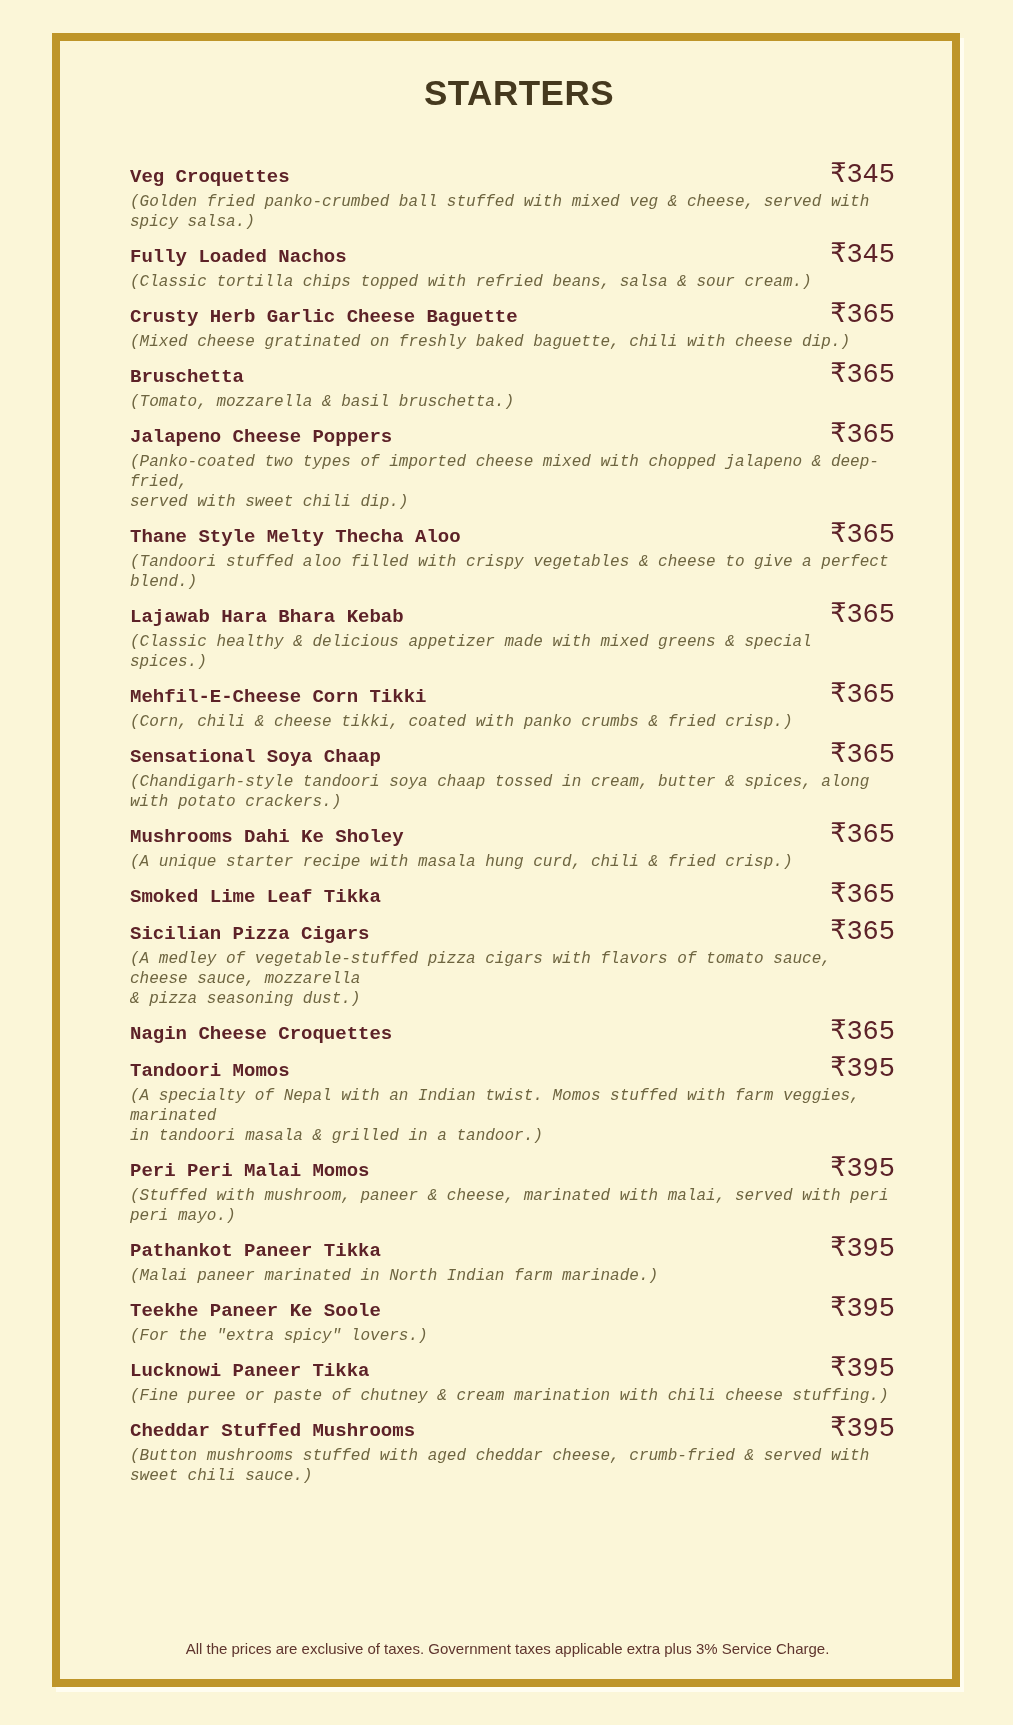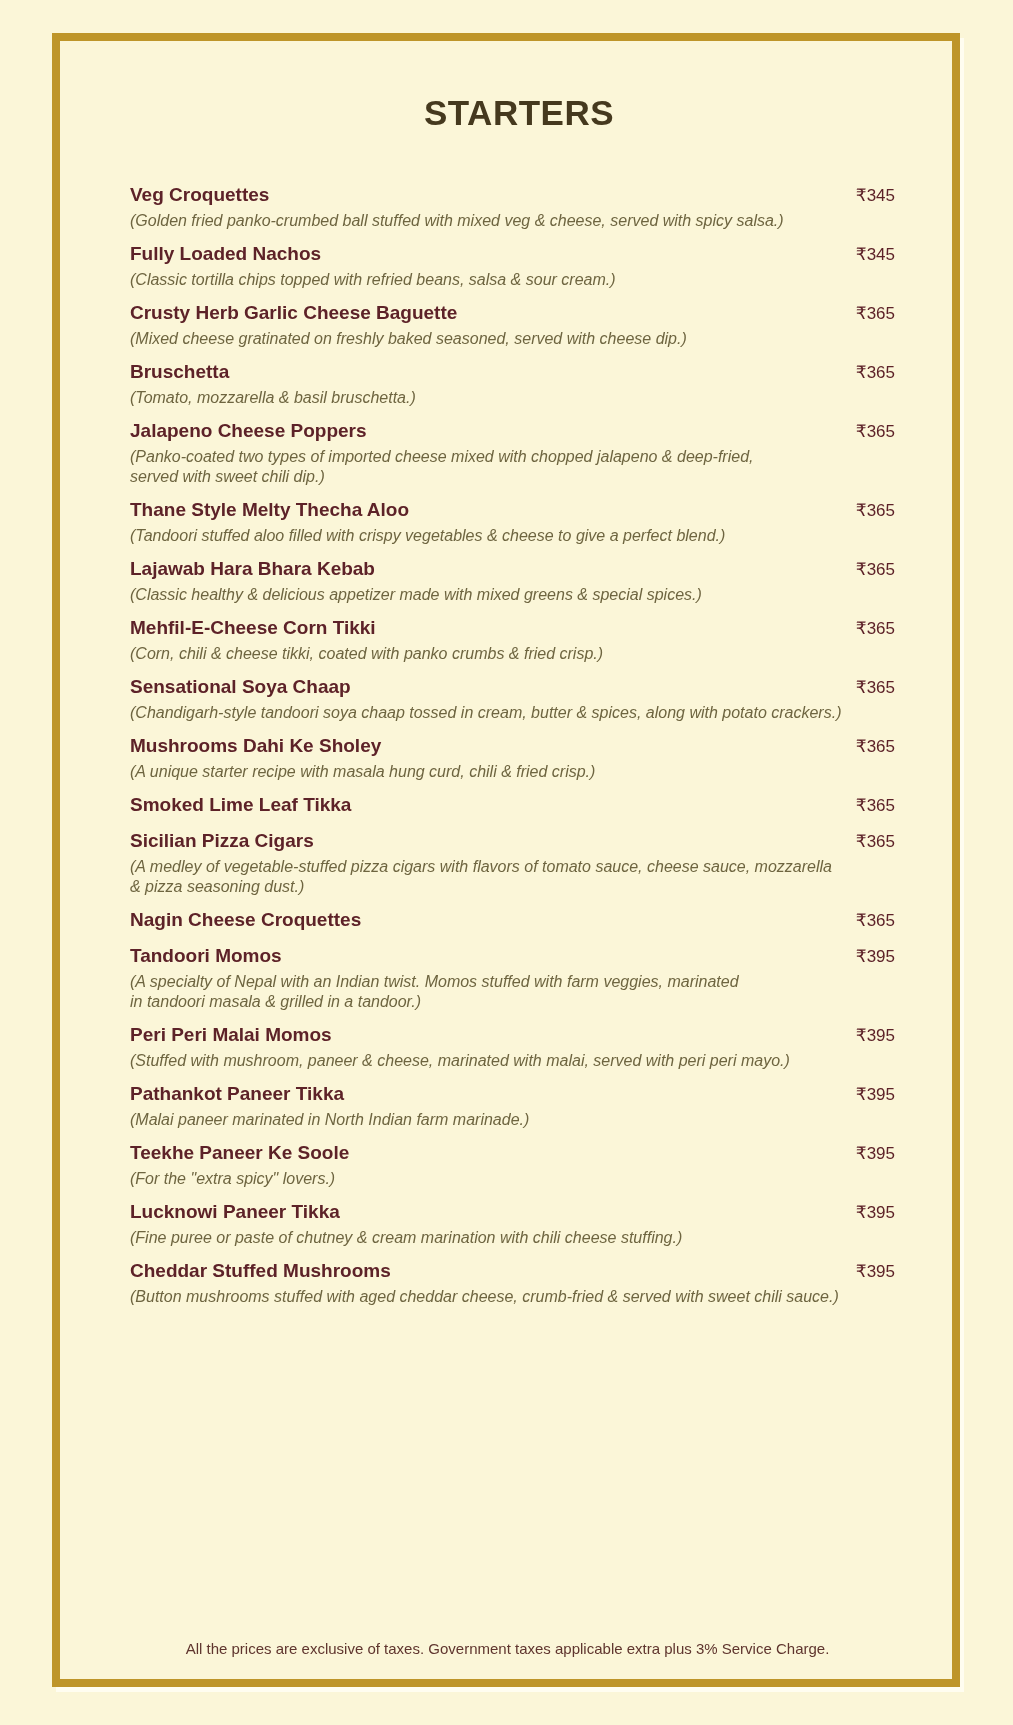--- a/index.html
+++ b/index.html
@@ -18,50 +18,51 @@
     position: absolute;
     left: 52px;
     top: 33px;
     width: 908px;
     height: 1654px;
     box-sizing: border-box;
     border: 8px solid var(--border, #BE9529);
     box-shadow: 4px 5px 0 rgba(255, 254, 244, 0.85);
   }
   .title {
-    margin: 52px 0 50px 0;
+    margin: 32px 0 50px 0;
     text-align: center;
     font-size: 35px;
     line-height: 40px;
     font-weight: 700;
     letter-spacing: 0.5px;
     color: var(--title, #45391E);
     padding-left: 26px;
   }
   .items {
     margin-left: 70px;
     width: 765px;
   }
   .item {
     margin-bottom: 11px;
+    font-family: Liberation Mono, monospace;
   }
   .row {
     display: flex;
     justify-content: space-between;
     align-items: baseline;
   }
   .name {
     margin: 0;
     font-size: 19px;
     line-height: 24px;
     font-weight: 700;
     color: var(--name, #5D2228);
   }
   .price {
-    font-size: 17px;
+    font-size: 27px;
     line-height: 24px;
     font-weight: 400;
     color: var(--name, #5D2228);
     white-space: nowrap;
   }
   .desc {
     margin: 3px 0 0 0;
     font-size: 16px;
     line-height: 20px;
     font-style: italic;
@@ -98,21 +99,21 @@
       <span class="price">₹345</span>
     </div>
     <p class="desc">(Classic tortilla chips topped with refried beans, salsa &amp; sour cream.)</p>
   </div>
 
   <div class="item">
     <div class="row">
       <h3 class="name">Crusty Herb Garlic Cheese Baguette</h3>
       <span class="price">₹365</span>
     </div>
-    <p class="desc">(Mixed cheese gratinated on freshly baked seasoned, served with cheese dip.)</p>
+    <p class="desc">(Mixed cheese gratinated on freshly baked baguette, chili with cheese dip.)</p>
   </div>
 
   <div class="item">
     <div class="row">
       <h3 class="name">Bruschetta</h3>
       <span class="price">₹365</span>
     </div>
     <p class="desc">(Tomato, mozzarella &amp; basil bruschetta.)</p>
   </div>
 

